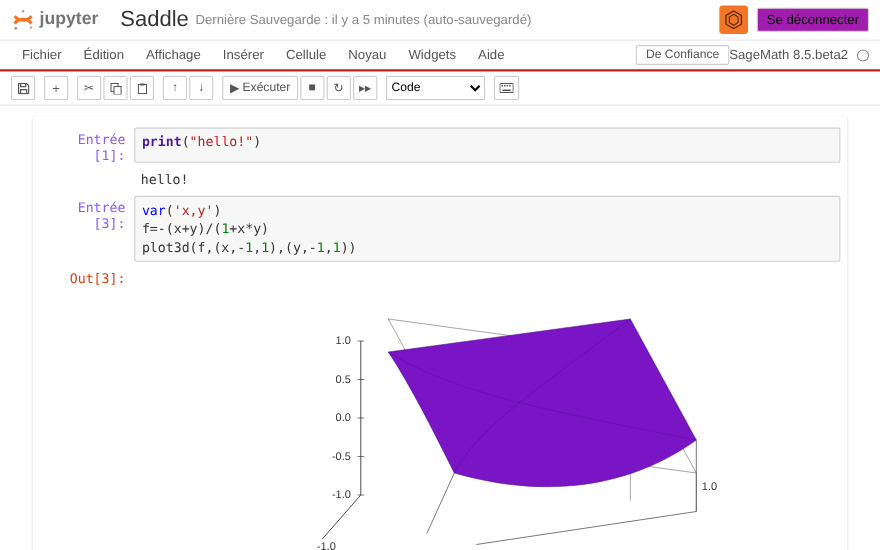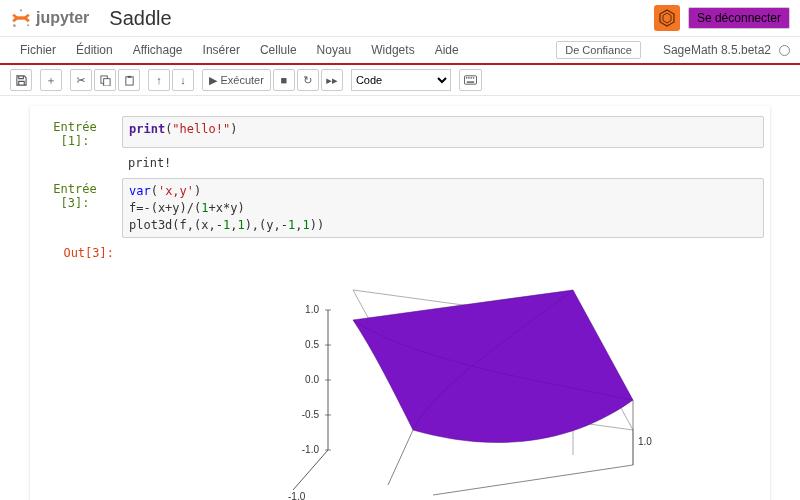--- a/index.html
+++ b/index.html
@@ -8,32 +8,32 @@
 .logo { display: flex; align-items: center; }
 .logo-icon { width: 22px; height: 22px; margin-right: 4px; }
 .logo-text { font-size: 16px; color: #757575; font-weight: 700; }
 .notebook-name { font-size: 20px; color: #333; margin-left: 20px; }
 .save-status { font-size: 12px; color: #888; margin-left: 6px; }
 .spacer { flex: 1; }
 .kernel-logo { width: 26px; height: 26px; background: #f37626; border-radius: 3px; margin-right: 8px; display:flex; align-items:center; justify-content:center; }
 .logout-btn { border: 1px solid #ccc; border-radius: 2px; padding: 3px 8px; font-size: 12px; cursor: pointer; background: #a21caf; }
 .menubar { display: flex; align-items: center; padding: 0 10px; border-bottom: 2px solid #b91c1c; }
 .menu-item { padding: 6px 10px; font-size: 12px; color: #555; cursor: pointer; }
-.trusted { margin-left: auto; border: 1px solid #ccc; border-radius: 2px; padding: 2px 8px; font-size: 11px; color: #555; margin-right: 22px; }
+.trusted { margin-left: auto; border: 1px solid #ccc; border-radius: 2px; padding: 2px 8px; font-size: 11px; color: #555; margin-right: 0; }
 .kernel-name { font-size: 12px; color: #555; padding-right: 4px; }
 .kernel-indicator { width: 11px; height: 11px; border: 1px solid #888; border-radius: 50%; margin-left: 4px; }
 .toolbar { display: flex; align-items: center; padding: 4px 10px; border-bottom: 1px solid #e7e7e7; gap: 2px; }
 .tb-btn { border: 1px solid #ccc; background: #fff; border-radius: 2px; min-width: 22px; height: 22px; display: inline-flex; align-items: center; justify-content: center; font-size: 11px; cursor: pointer; padding: 0 4px; color: #555; }
 .tb-group { display: flex; gap: 2px; margin-right: 6px; }
 .tb-run { padding: 0 6px; gap: 3px; }
-.celltype { border: 1px solid #ccc; height: 22px; font-size: 11px; width: 100px; background: #fff; }
+.celltype { border: 1px solid #ccc; height: 22px; font-size: 11px; width: 90px; background: #fff; }
 .notebook-container { background: #fff; margin: 10px auto 0; width: 740px; box-shadow: 0 1px 3px rgba(0,0,0,0.15); padding: 8px 0; }
 .cell { display: flex; padding: 2px 6px; }
 .prompt { width: 86px; text-align: right; font-family: monospace; font-size: 12px; padding: 4px 8px 0 0; flex-shrink: 0; }
-.prompt.in { color: #4d7c0f; text-align: center; }
+.prompt.in { color: #8b5cf6; }
 .prompt.out { color: #D84315; }
 .input-area { flex: 1; background: #f7f7f7; border: 1px solid #cfcfcf; border-radius: 2px; padding: 4px 6px; font-family: monospace; font-size: 12px; line-height: 1.4; white-space: pre; overflow: hidden; }
 .output-area { flex: 1; padding: 4px 6px; font-family: monospace; font-size: 12px; }
 .tok-kw { color: #4c1d95; font-weight: bold; }
 .tok-str { color: #BA2121; }
 .tok-num { color: #008000; }
 .tok-builtin { color: #0000FF; }
 .plot-area { flex: 1; display: flex; align-items: center; justify-content: center; padding-top: 8px; }
 svg.plot { width: 420px; height: 260px; }
 .axis-label { font-family: sans-serif; font-size: 10px; fill: #333; }
@@ -46,20 +46,21 @@
     <svg class="logo-icon" viewBox="0 0 40 40">
         <circle cx="20" cy="6" r="2" fill="#9e9e9e"></circle>
         <path d="M6 14 A18 18 0 0 0 34 14" fill="none" stroke="#f37626" stroke-width="5"></path>
         <path d="M6 26 A18 18 0 0 1 34 26" fill="none" stroke="#f37626" stroke-width="5"></path>
         <circle cx="8" cy="34" r="2.5" fill="#9e9e9e"></circle>
         <circle cx="33" cy="33" r="1.8" fill="#9e9e9e"></circle>
       </svg>
     <span class="logo-text">jupyter</span>
   </div>
   <span class="notebook-name">Saddle</span>
+  <span class="save-status">Dernière Sauvegarde : il y a 5 minutes  (auto-sauvegardé)</span>
   <div class="spacer"></div>
   <div class="kernel-logo">
     <svg width="20" height="20" viewBox="0 0 20 20">
         <polygon points="10,2 17,6 17,14 10,18 3,14 3,6" fill="none" stroke="#5b2a00" stroke-width="1.2"></polygon>
         <polygon points="10,5 14,7.5 14,12.5 10,15 6,12.5 6,7.5" fill="none" stroke="#5b2a00" stroke-width="1"></polygon>
       </svg>
   </div>
   <button class="logout-btn">Se déconnecter</button>
 </div>
 
@@ -141,21 +142,21 @@
 </div>
 
 <div class="notebook-container">
   <div id="cells">
       <div class="cell">
         <div class="prompt in">Entrée [1]:</div>
         <div class="input-area"><span class="tok-kw">print</span>(<span class="tok-str">"hello!"</span>)</div>
       </div>
       <div class="cell">
         <div class="prompt"></div>
-        <div class="output-area">print!</div>
+        <div class="output-area">hello!</div>
       </div>
       <div class="cell">
         <div class="prompt in">Entrée [3]:</div>
         <div class="input-area"><span class="tok-builtin">var</span>(<span class="tok-str">'x,y'</span>)
 f=-(x+y)/(<span class="tok-num">1</span>+x*y)
 plot3d(f,(x,-<span class="tok-num">1</span>,<span class="tok-num">1</span>),(y,-<span class="tok-num">1</span>,<span class="tok-num">1</span>))</div>
       </div>
       <div class="cell">
         <div class="prompt out">Out[3]:</div>
         <div class="plot-area">

